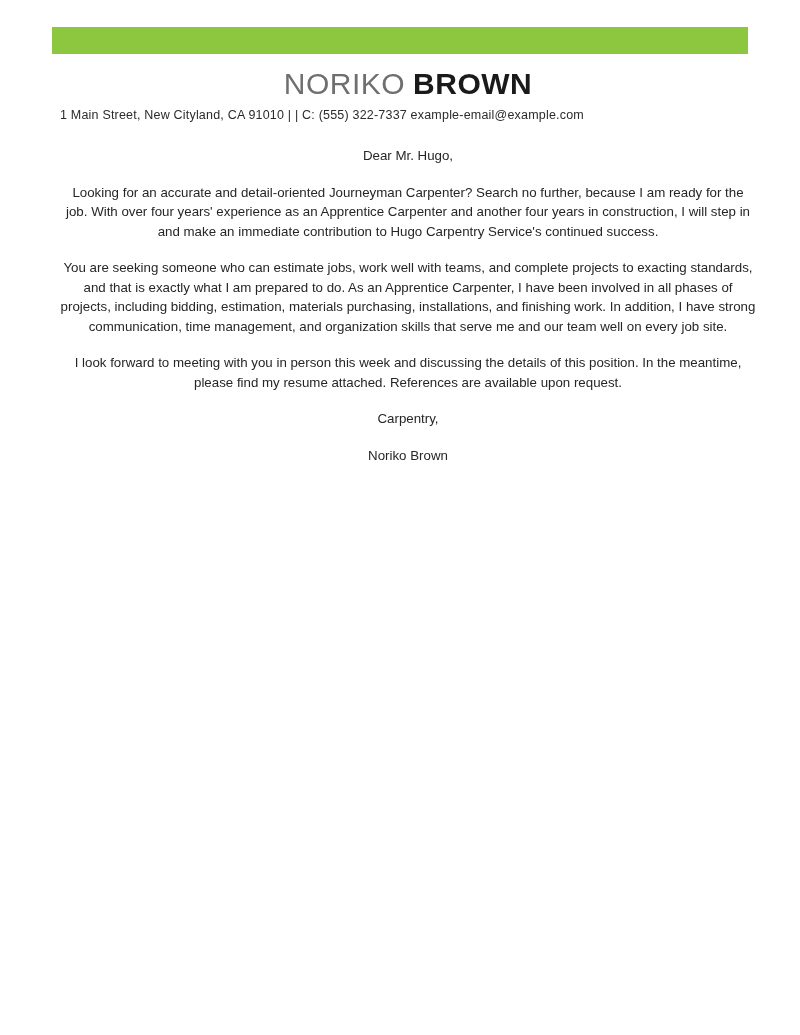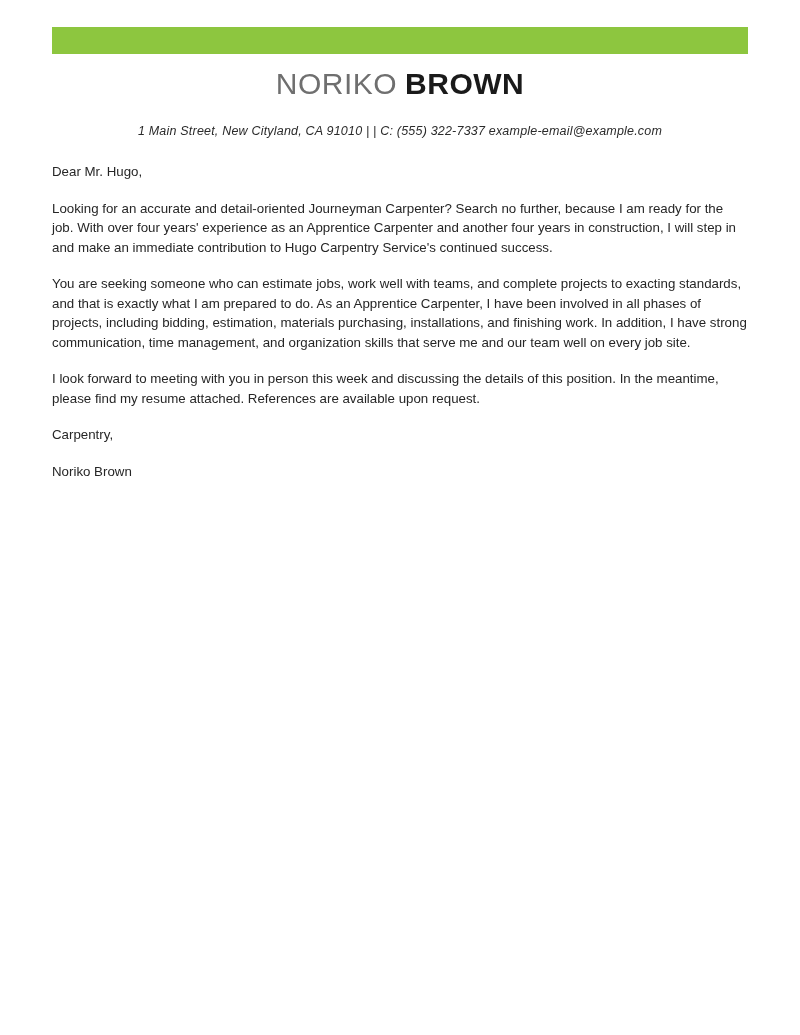--- a/index.html
+++ b/index.html
@@ -24,21 +24,21 @@
   .accent-bar {
     position: absolute;
     left: 52px;
     top: 27px;
     width: 696px;
     height: 27px;
     background: #8dc63f;
   }
   .letter {
     position: absolute;
-    left: 52px;
+    left: 60px;
     top: 66px;
     width: 696px;
   }
   .name-line {
     text-align: center;
     font-size: 30px;
     line-height: 36px;
     letter-spacing: 0.5px;
     margin: 0 0 0 0;
     white-space: nowrap;
@@ -46,34 +46,32 @@
   .name-first {
     color: #6f6f6f;
     font-weight: normal;
   }
   .name-last {
     color: #1a1a1a;
     font-weight: bold;
     margin-left: 8px;
   }
   .contact-line {
-    text-align: center;
     font-size: 12.5px;
     line-height: 18px;
     color: #2b2b2b;
-    margin-top: 20px;
+    margin-top: 4px;
     letter-spacing: 0.2px;
-    font-style: italic;
   }
   .body-block {
     margin-top: 22px;
     font-size: 13.3px;
     line-height: 19.5px;
     color: #262626;
-    text-align: left;
+    text-align: center;
   }
   .body-block p {
     margin: 0 0 17px 0;
   }
   .salutation {
     margin-bottom: 17px;
   }
   .closing {
     margin-bottom: 0;
   }

